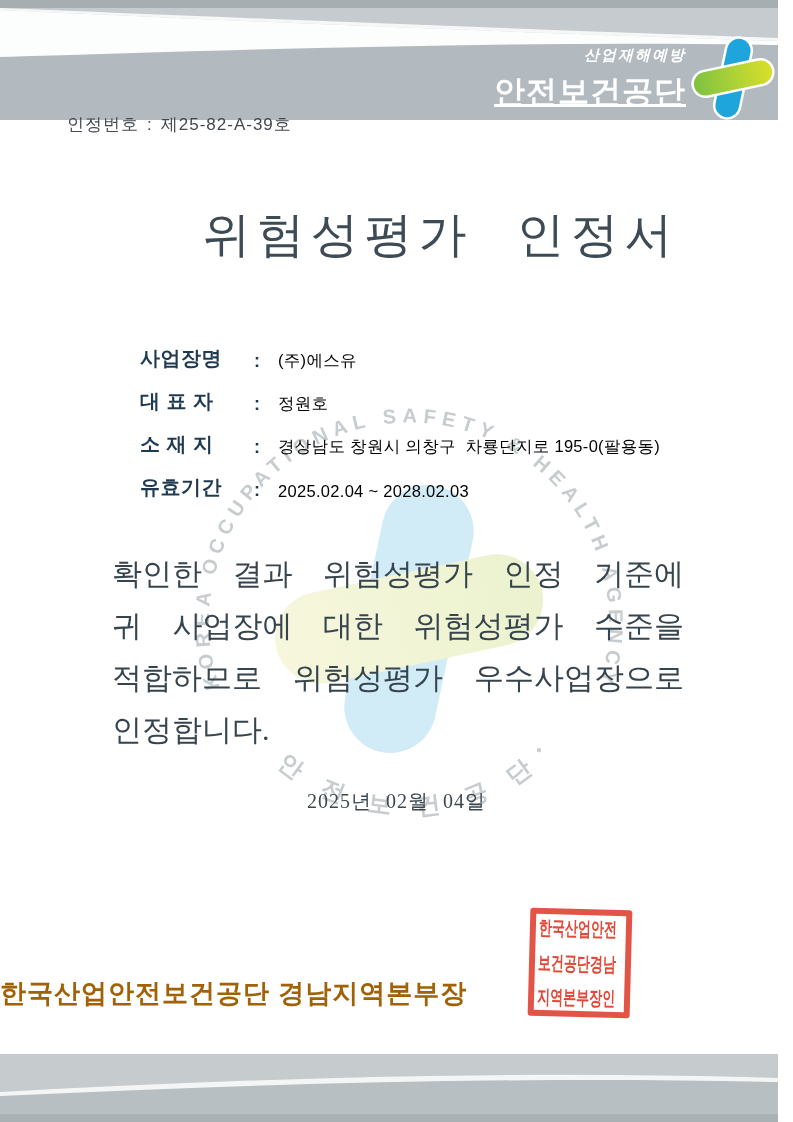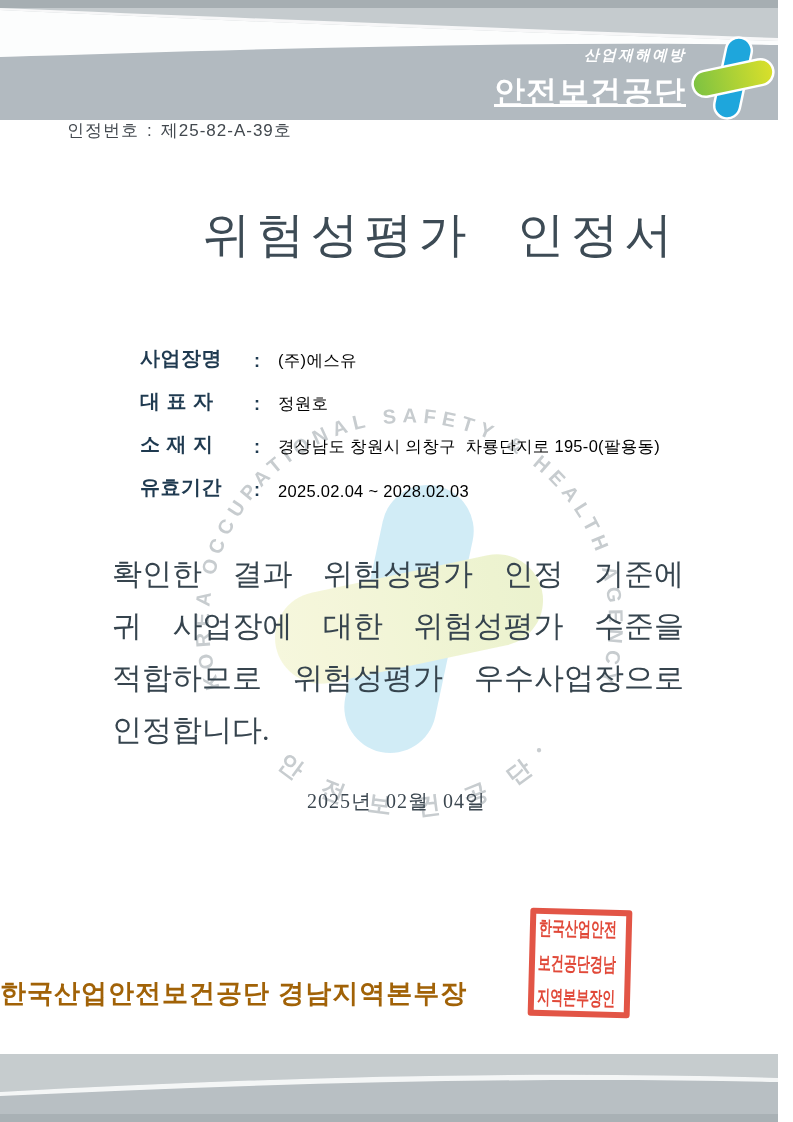--- a/index.html
+++ b/index.html
@@ -7,21 +7,21 @@
         font-family:"Liberation Sans", sans-serif;}
 
   
   .header-band{position:absolute;top:0;left:0;width:778px;height:120px;}
   .logo-group{position:absolute;top:34px;left:689px;}
   .header-text{position:absolute;top:46px;left:340px;width:346px;text-align:right;color:#ffffff;}
   .tagline{font-size:15px;font-weight:bold;letter-spacing:2px;margin-bottom:6px;font-style:italic;}
   .agency{font-size:31px;font-weight:bold;letter-spacing:1px;text-decoration:underline;}
 
   
-  .cert-no{position:absolute;top:119px;left:67px;font-size:17px;color:#42484e;letter-spacing:1px;}
+  .cert-no{position:absolute;top:113px;left:67px;font-size:17px;color:#42484e;letter-spacing:1px;}
   .cert-no .sep{margin:0 8px;}
 
   
   .title{position:absolute;top:203px;left:0;width:100%;text-align:center;
          font-family:"Liberation Serif","DejaVu Serif",serif;
          font-size:48px;color:#3d4b55;letter-spacing:6px;word-spacing:26px;padding-left:44px;}
 
   
   .fields{position:absolute;top:347px;left:140px;width:560px;}
   .f-row{display:flex;align-items:flex-end;margin-bottom:18px;height:25px;}

